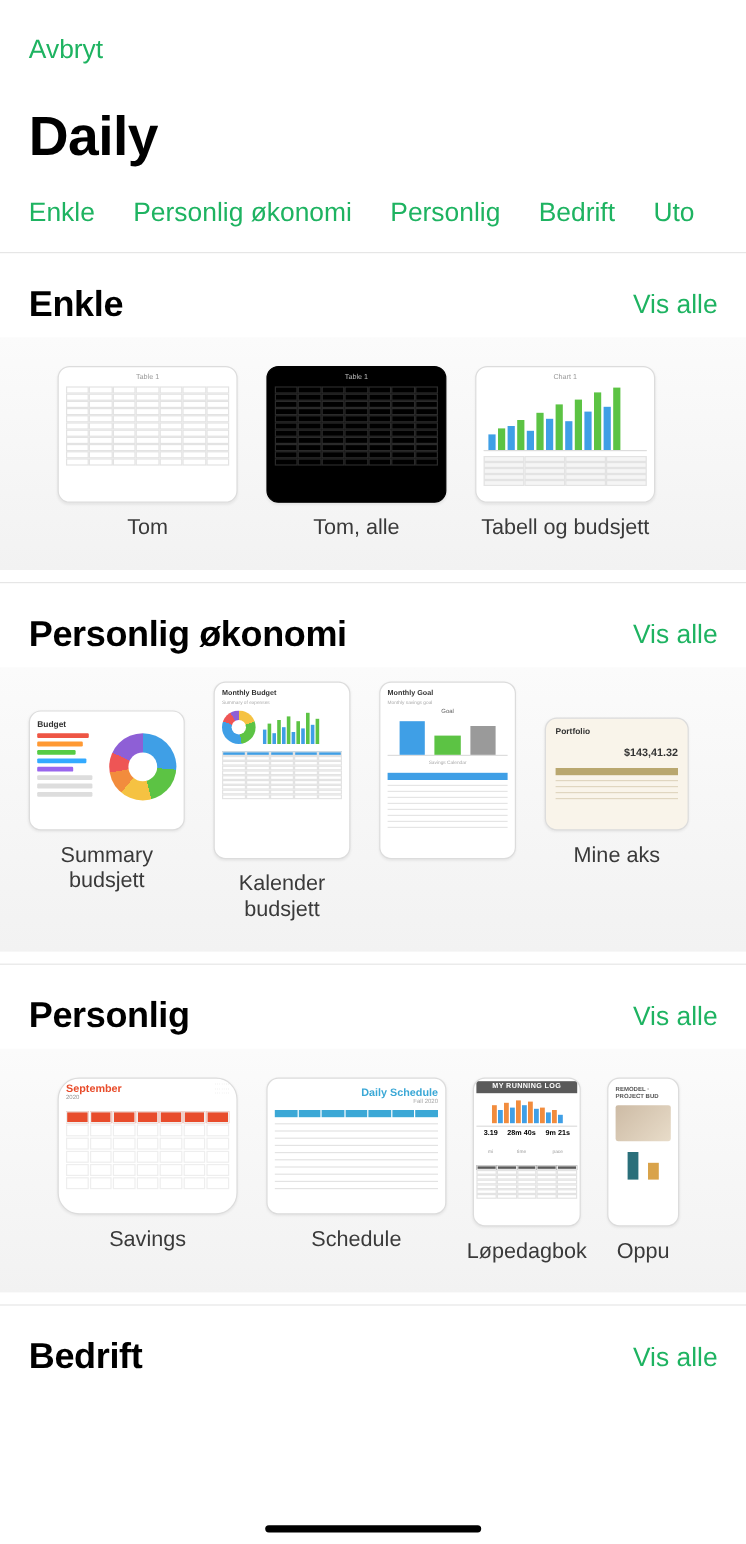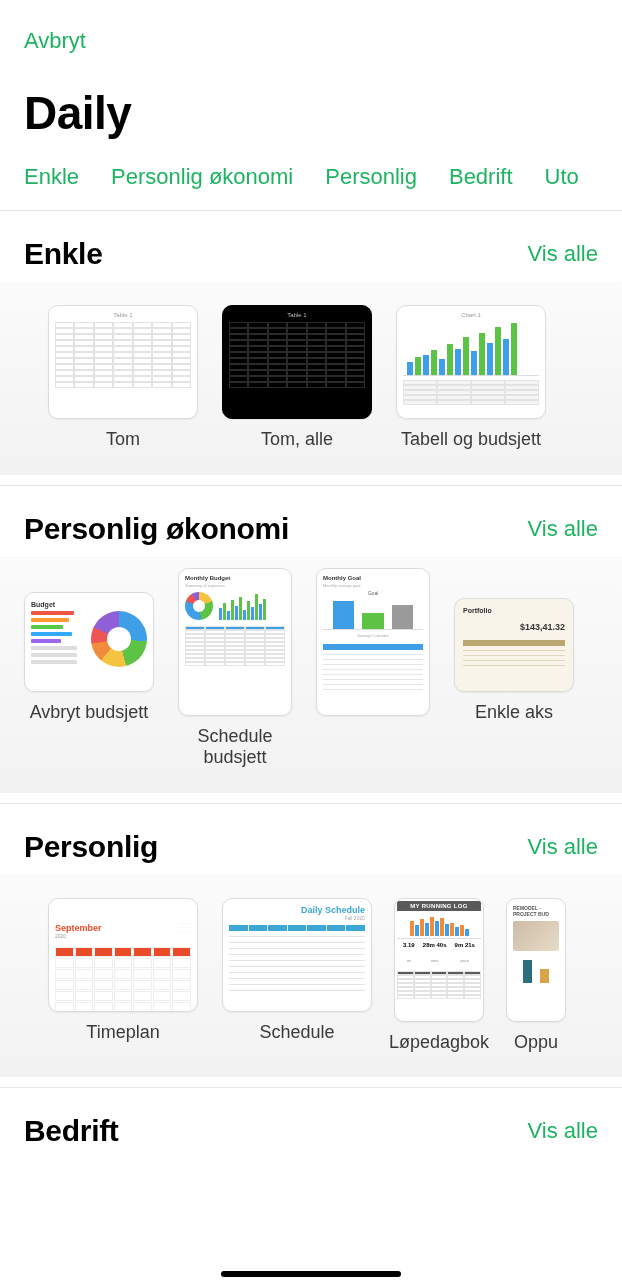--- a/index.html
+++ b/index.html
@@ -201,21 +201,21 @@
     .goal-rows div{height:5px;border-bottom:0.5px solid #e5e5e5;}
 
     
     .t-portfolio{background:#f9f4ea;padding:8px;}
     .t-portfolio-title{font-size:7px;font-weight:700;color:#333;}
     .t-portfolio-val{font-size:9px;font-weight:700;color:#333;text-align:right;margin:8px 0;}
     .t-portfolio-head{background:#b9a76f;height:6px;margin-top:8px;}
     .t-portfolio-rows div{height:5px;border-bottom:0.5px solid #e0d6c0;}
 
     
-    .t-cal{padding:24px 6px;}
+    .t-cal{padding:3px 6px;border-radius:18px;}
     .t-cal-head{display:flex;justify-content:space-between;align-items:flex-start;}
     .t-cal-month{color:#e84c2b;font-size:9px;font-weight:700;}
     .t-cal-year{color:#999;font-size:5px;}
     .t-cal-mini{font-size:3px;color:#bbb;line-height:1.3;}
     .t-cal-grid{margin-top:8px;display:grid;grid-template-columns:repeat(7,1fr);grid-auto-rows:10px;gap:1px;}
     .t-cal-grid div{border:0.5px solid #eee;}
     .t-cal-grid .dh{background:#e84c2b;}
 
     
     .t-sched{padding:6px;}
@@ -519,21 +519,21 @@
               <div class="br-grn"></div>
             <div class="br-blu"></div>
               <div class="br-pur"></div>
             <div class="br-gry"></div>
               <div class="br-gry"></div>
               <div class="br-gry"></div>
           </div>
         </div>
         <div class="donut"></div>
       </div>
-      <div class="label">Avbryt budsjett</div>
+      <div class="label">Summary budsjett</div>
     </div>
 
     <div class="template-item" style="width:114px">
       <div class="thumb t-monthly" style="width:114px;height:148px">
         <div class="t-monthly-title">Monthly Budget</div>
         <div class="t-monthly-sub">Summary of expenses</div>
         <div style="overflow:hidden">
           <div class="ring"></div>
           <div class="minibars">
             <span class="bb" style="height:40%"></span>
@@ -596,21 +596,21 @@
             <div></div>
             <div></div>
             <div></div>
           <div></div>
             <div></div>
             <div></div>
             <div></div>
             <div></div>
         </div>
       </div>
-      <div class="label">Schedule budsjett</div>
+      <div class="label">Kalender budsjett</div>
     </div>
 
     <div class="template-item" style="width:114px">
       <div class="thumb t-goal" style="width:114px;height:148px">
         <div class="t-goal-title">Monthly Goal</div>
         <div class="t-goal-sub">Monthly savings goal</div>
         <div class="t-goal-boxhead">Goal</div>
         <div class="goal-bars">
           <span style="background:#3f9fe6;height:90%"></span>
           <span style="background:#5cc344;height:50%"></span>
@@ -636,21 +636,21 @@
         <div class="t-portfolio-title">Portfolio</div>
         <div class="t-portfolio-val">$143,41.32</div>
         <div class="t-portfolio-head"></div>
         <div class="t-portfolio-rows">
           <div></div>
             <div></div>
             <div></div>
             <div></div>
         </div>
       </div>
-      <div class="label" style="white-space:nowrap">Enkle aks</div>
+      <div class="label" style="white-space:nowrap">Mine aks</div>
     </div>
   </div>
 </div>
 
 <div class="section">
   <div class="section-header">
     <div class="section-title">Personlig</div>
     <div class="view-all">Vis alle</div>
   </div>
   <div class="row">
@@ -701,21 +701,21 @@
             <div></div>
           <div></div>
             <div></div>
             <div></div>
             <div></div>
             <div></div>
             <div></div>
             <div></div>
         </div>
       </div>
-      <div class="label">Timeplan</div>
+      <div class="label">Savings</div>
     </div>
 
     <div class="template-item">
       <div class="thumb t-sched">
         <div class="t-sched-title">Daily Schedule</div>
         <div class="t-sched-sub">Fall 2020</div>
         <div class="t-sched-head">
           <div></div>
             <div></div>
             <div></div>

